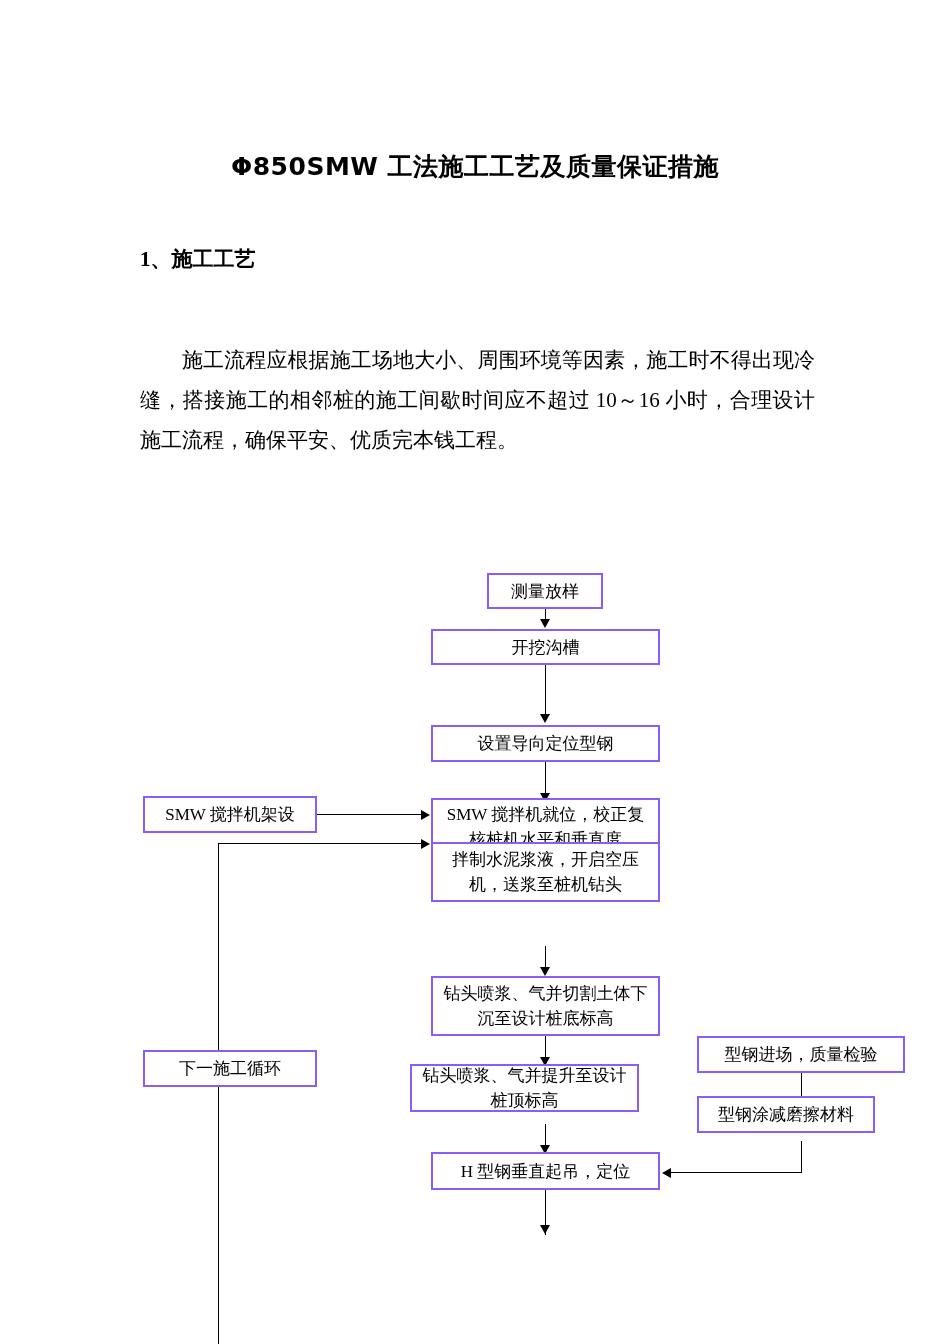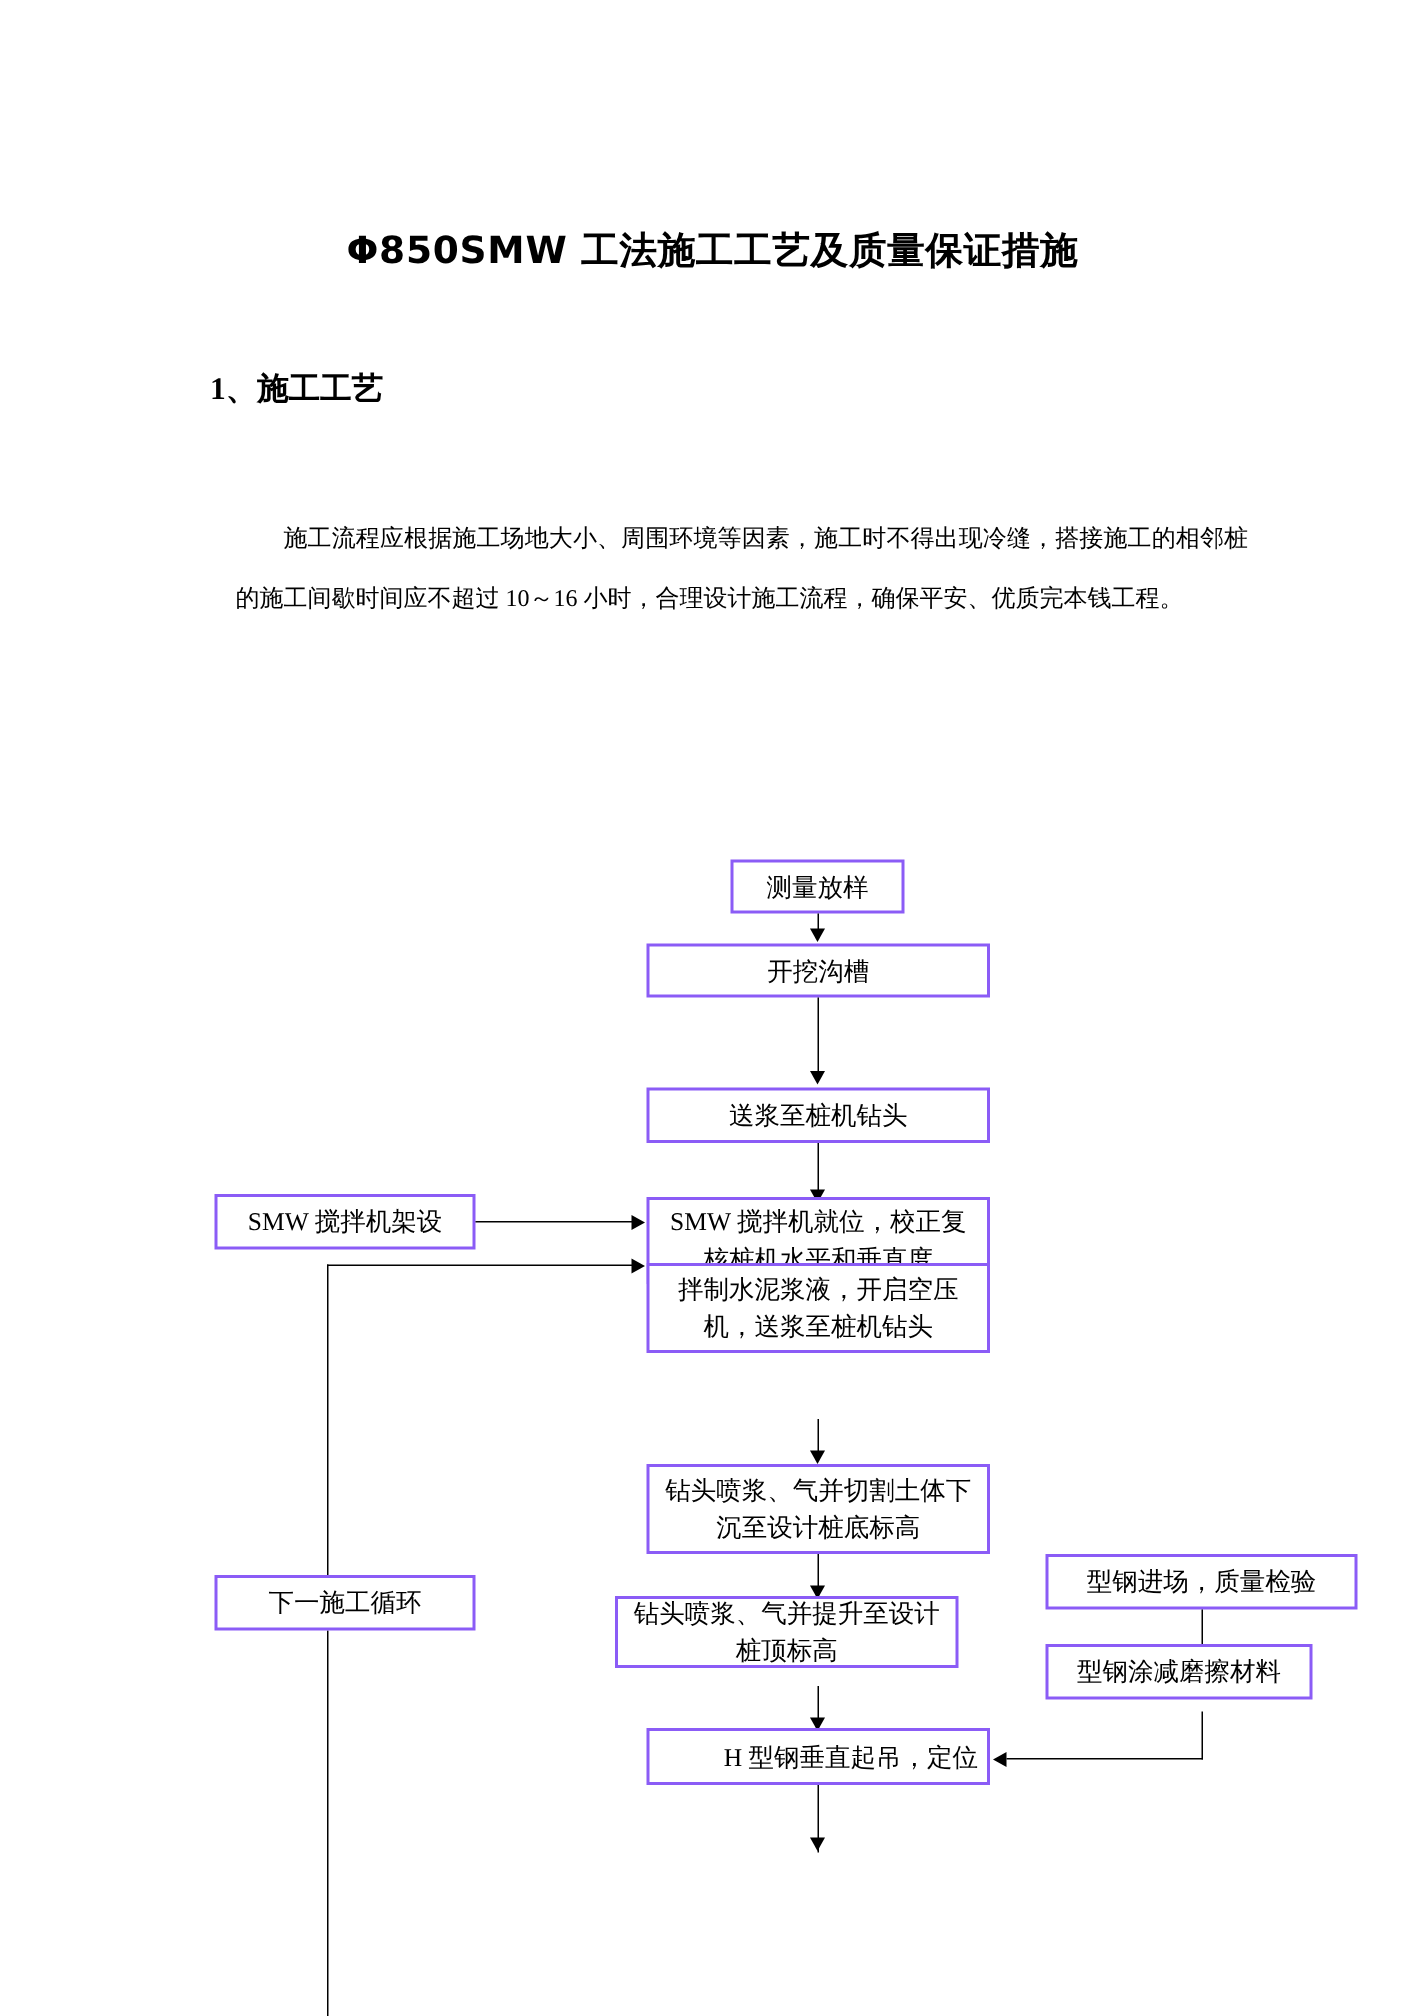--- a/index.html
+++ b/index.html
@@ -33,23 +33,23 @@
   }
   .heading-1 {
     position: absolute;
     left: 140px; top: 245px;
     font-family: Liberation Serif, serif;
     font-size: 21px;
     font-weight: bold;
   }
   .para {
     position: absolute;
-    left: 157px; top: 340px;
+    left: 140px; top: 340px;
     width: 675px;
-    font-size: 16px;
+    font-size: 21px;
     line-height: 40px;
     text-align: justify;
     text-indent: 2em;
   }
   
   .flow {
     position: absolute;
     left: 0; top: 0;
     width: 950px;
     height: 1344px;
@@ -116,21 +116,21 @@
     <div class="arrow-down" style="left:540px; top:619px;"></div>
 
     <div class="node" style="left:431px; top:629px; width:229px; height:36px;">
       <span>开挖沟槽</span>
     </div>
 
     <div class="line vline" style="left:545px; top:665px; height:50px;"></div>
     <div class="arrow-down" style="left:540px; top:714px;"></div>
 
     <div class="node" style="left:431px; top:725px; width:229px; height:37px;">
-      <span>送浆至桩机钻头</span>
+      <span>设置导向定位型钢</span>
     </div>
 
     <div class="line vline" style="left:545px; top:762px; height:32px;"></div>
     <div class="arrow-down" style="left:540px; top:793px;"></div>
 
     <div class="node" style="left:143px; top:796px; width:174px; height:37px;">
       <span>SMW 搅拌机架设</span>
     </div>
 
     <div class="line hline" style="left:317px; top:814px; width:105px;"></div>
@@ -180,21 +180,21 @@
       <span>型钢涂减磨擦材料</span>
     </div>
 
     <div class="line vline" style="left:801px; top:1141px; height:32px;"></div>
     <div class="line hline" style="left:671px; top:1172px; width:131px;"></div>
     <div class="arrow-left" style="left:662px; top:1168px;"></div>
 
     <div class="line vline" style="left:545px; top:1124px; height:22px;"></div>
     <div class="arrow-down" style="left:540px; top:1145px;"></div>
 
-    <div class="node" style="left:431px; top:1152px; width:229px; height:38px;justify-content:flex-end;">
+    <div class="node" style="left:431px; top:1152px; width:229px; height:38px;">
       <span>H 型钢垂直起吊，定位</span>
     </div>
 
     <div class="line vline" style="left:545px; top:1190px; height:45px;"></div>
     <div class="arrow-down" style="left:540px; top:1225px;"></div>
 
   </div>
 </div>
 
 </body></html>

